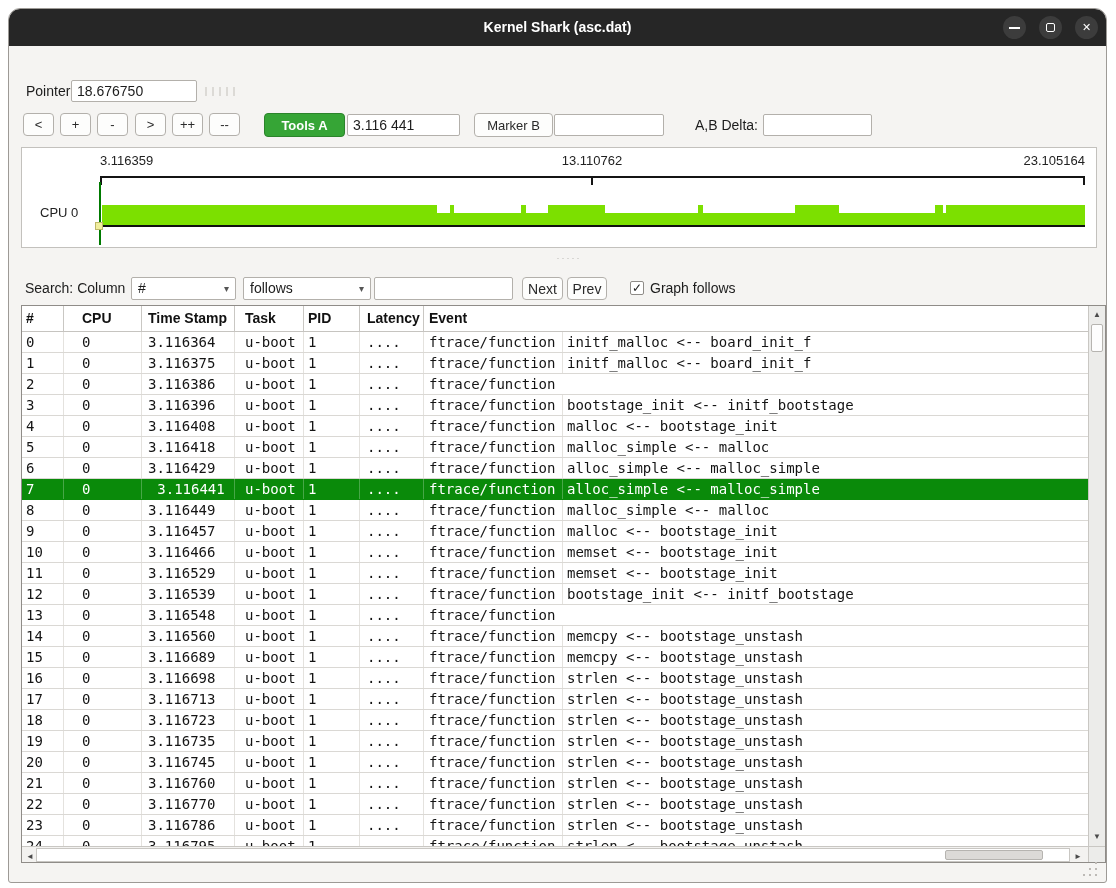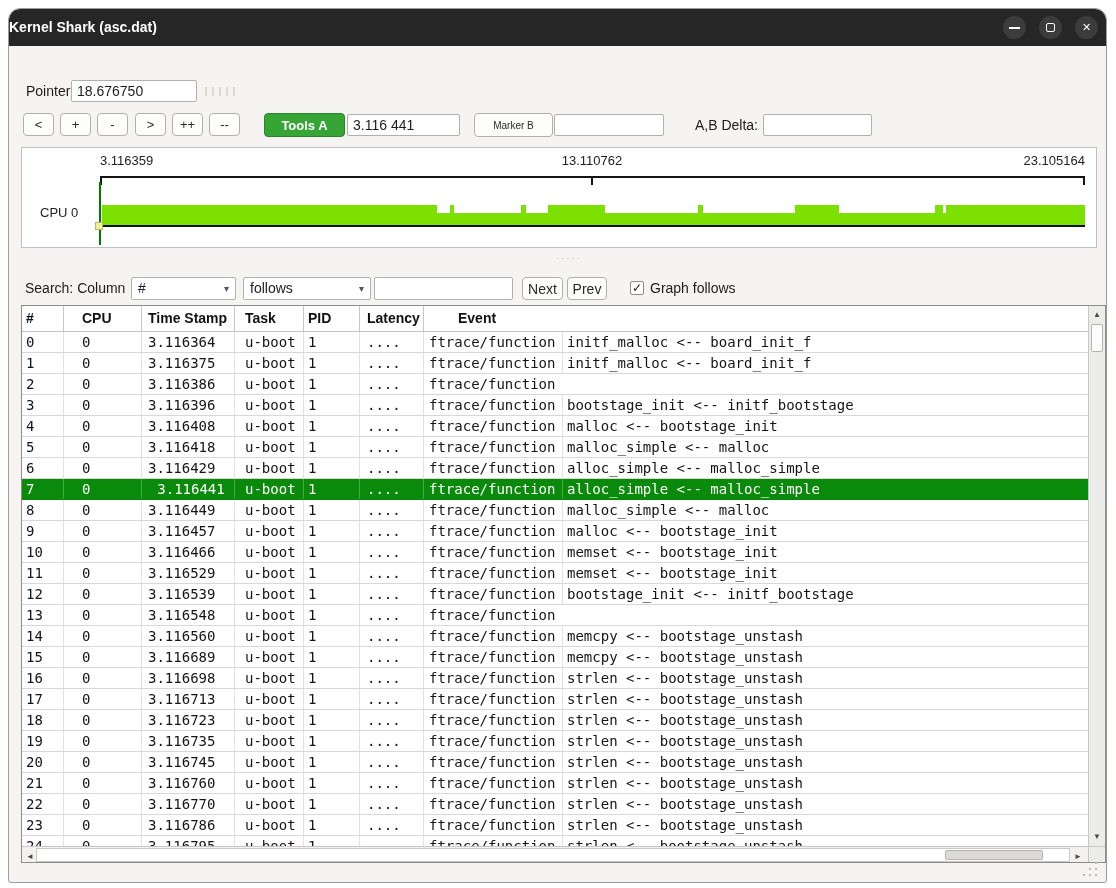--- a/index.html
+++ b/index.html
@@ -4,21 +4,21 @@
 <style>
   * { box-sizing: border-box; margin: 0; padding: 0; }
   html,body { width:1116px; height:888px; background:#ffffff; font-family:"Liberation Sans", sans-serif; }
   .screen { position:relative; width:1116px; height:888px; background:#fff; overflow:hidden; }
   .window { position:absolute; left:8px; top:8px; width:1099px; height:875px;
             background:#f5f4f2; border:1px solid #9d9a96; border-radius:12px 12px 3px 3px; overflow:hidden; }
 
   
   .titlebar { position:absolute; left:0; top:0; width:100%; height:37px; background:#262626;
               border-radius:11px 11px 0 0; }
-  .title { position:absolute; left:0; right:0; top:0; height:37px; line-height:37px; 
+  .title { position:absolute; left:0; right:0; top:0; height:37px; line-height:37px; text-align:center;
            color:#ffffff; font-size:14px; font-weight:bold; }
   .winbtns { position:absolute; right:8px; top:7px; display:flex; gap:13px; }
   .winbtn { width:23px; height:23px; border-radius:50%; background:#3c3c3c; position:relative; cursor:pointer; }
   .glyph-min { position:absolute; left:6px; top:11px; width:11px; height:2px; background:#fff; }
   .glyph-max { position:absolute; left:7px; top:7px; width:9px; height:9px; border:1.5px solid #fff; border-radius:2px; }
   .glyph-close { position:absolute; left:0; top:0; width:23px; height:23px; line-height:23px; text-align:center;
                  color:#fff; font-size:11px; }
 
   
   .menubar { position:absolute; left:0; top:37px; width:100%; height:28px; background:#ffffff;
@@ -26,21 +26,21 @@
   .menu-item { line-height:28px; padding:0 11px; font-size:14px; color:#1f1f1f; cursor:pointer; }
 
   
   .lbl { position:absolute; font-size:14px; color:#1c1c1c; }
   .tbox { position:absolute; background:#fff; border:1px solid #b3b0ab; border-radius:2px;
           font-family:"Liberation Sans",sans-serif; font-size:14px; color:#1c1c1c; padding:0 5px; outline:none; }
   .btn { position:absolute; background:#fdfdfc; border:1px solid #b3b0ab; border-radius:4px;
          font-size:13px; color:#2a2a2a; text-align:center; cursor:pointer; }
   .ptick { position:absolute; width:2px; height:9px; background:#dcdad6; }
   .marker-a { color:#fff !important; font-weight:bold; }
-  .marker-b { font-size:10px; }
+  .marker-b { font-size:13px; }
 
   
   .graph-panel { position:absolute; left:12px; top:138px; width:1076px; height:101px; background:#ffffff;
                  border:1px solid #c3c1bd; }
   .gtime { position:absolute; top:5px; font-size:13px; color:#222; }
   .ruler { position:absolute; top:28px; height:2px; background:#141414; }
   .rtick { position:absolute; top:28px; width:2px; height:9px; background:#141414; }
   .cpu-lbl { position:absolute; left:18px; top:57px; font-size:13px; color:#222; }
   .baseline { position:absolute; top:77px; height:2px; background:#101010; }
   .gseg { position:absolute; }
@@ -193,21 +193,21 @@
     <div class="lbl" style="left:641px; top:268px; line-height:23px;">Graph follows</div>
 
     <div class="table-frame">
       <div class="thead" id="thead">
           <div class="th" style="padding-left: 4px; width: 42px;">#</div>
           <div class="th" style="padding-left: 18px; width: 78px;">CPU</div>
           <div class="th" style="padding-left: 6px; width: 93px;">Time Stamp</div>
           <div class="th" style="padding-left: 10px; width: 69px;">Task</div>
           <div class="th" style="padding-left: 4px; width: 56px;">PID</div>
           <div class="th" style="padding-left: 7px; width: 64px;">Latency</div>
-          <div class="th" style="padding-left: 5px; width: 139px; margin-left: 29px;">Event</div>
+          <div class="th" style="padding-left: 5px; width: 139px;">Event</div>
         </div>
       <div class="tbody" id="tbody">
           <div class="tr">
             <div class="td" style="padding-left: 4px; width: 42px;">0</div>
             <div class="td" style="padding-left: 18px; width: 78px;">0</div>
             <div class="td" style="padding-left: 6px; width: 93px;">3.116364</div>
             <div class="td" style="padding-left: 10px; width: 69px;">u-boot</div>
             <div class="td" style="padding-left: 4px; width: 56px;">1</div>
             <div class="td" style="padding-left: 7px; width: 64px;">....</div>
             <div class="td" style="padding-left: 5px; width: 139px;">ftrace/function</div>

